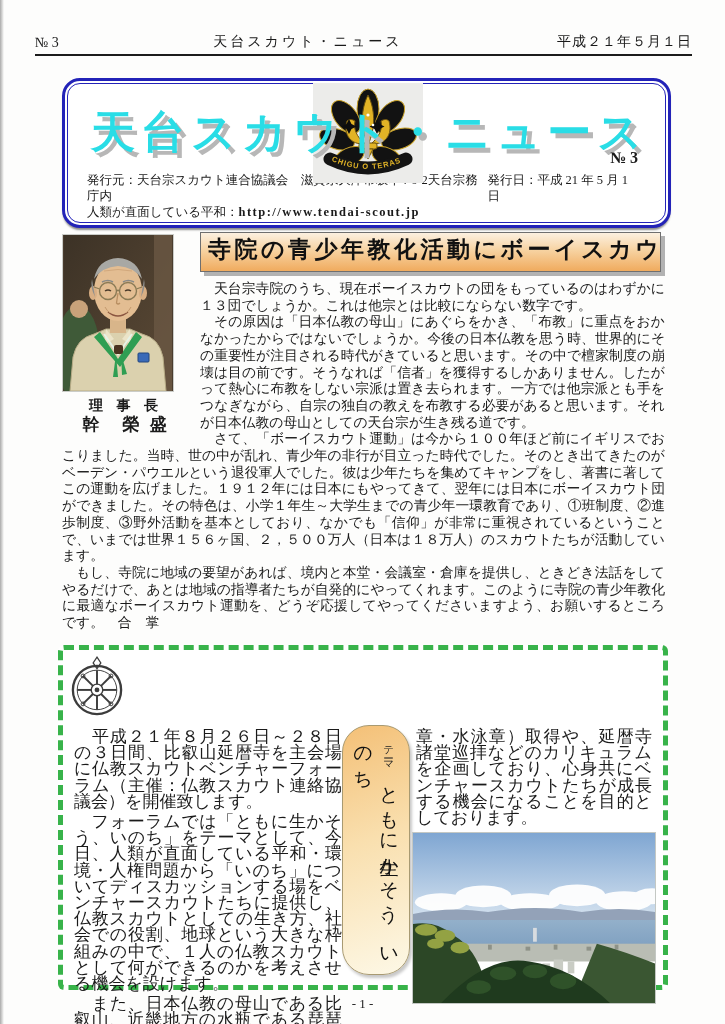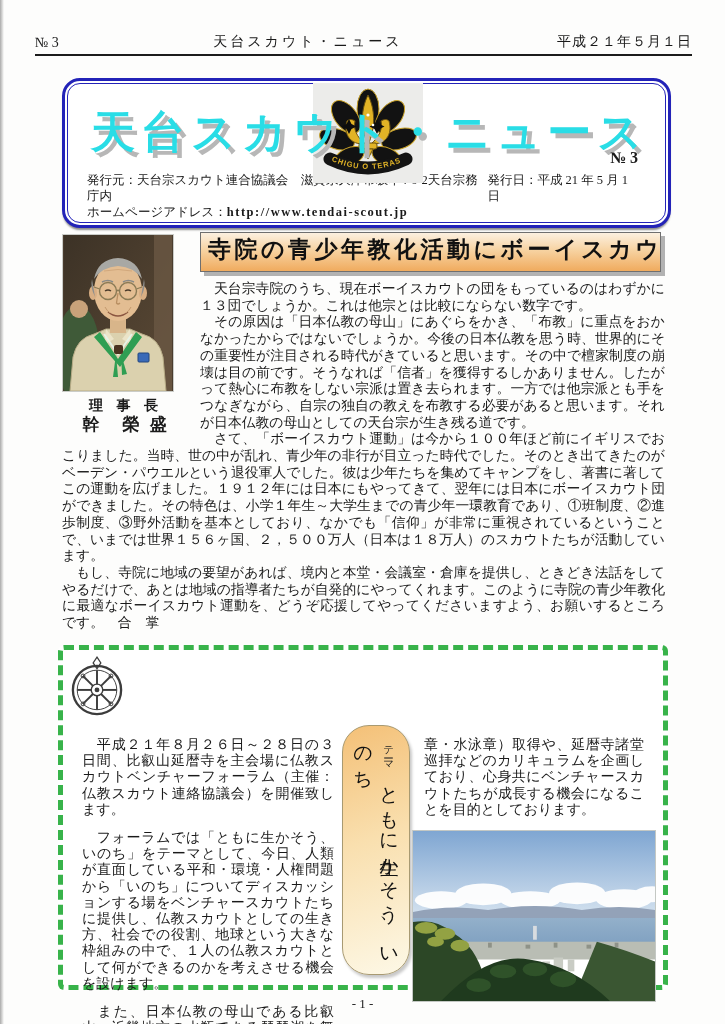--- a/index.html
+++ b/index.html
@@ -59,21 +59,21 @@
   .wheel-wrap svg{display:block;width:100%;height:100%;}
   .forum-titlebox{flex:1;box-sizing:border-box;height:62px;
     background:linear-gradient(145deg,#adc6e4 0%,#dbe7f4 55%,#f7fafd 100%);
     border:1px solid #9a9a9a;box-shadow:3px 3px 0 0 #b2b2b2;padding:5px 8px 4px 10px;}
   .forum-title{font-family:"Liberation Sans","DejaVu Sans",sans-serif;font-weight:bold;
     font-size:20px;letter-spacing:3px;color:#2c3c58;white-space:nowrap;line-height:28px;}
   .forum-subtitle{font-family:"Liberation Sans","DejaVu Sans",sans-serif;font-weight:bold;
     font-size:14.5px;color:#101010;text-align:right;letter-spacing:.5px;line-height:22px;}
   .forum-cols{display:flex;margin-top:5px;}
   .fcol-left{width:276px;flex:none;}
-  .fcol-left p,.fcol-right p{margin:12px;font-size:14px;line-height:16.2px;text-align:justify;}
+  .fcol-left p,.fcol-right p{margin:4px;font-size:17px;line-height:16.2px;text-align:justify;}
   .pill-wrap{width:60px;flex:none;display:flex;justify-content:center;align-items:flex-start;}
   .theme-pill{writing-mode:vertical-rl;height:250px;box-sizing:border-box;
     border:1px solid #a89a72;border-radius:27px;padding:8px 7px;
     background:linear-gradient(160deg,#f4c077 0%,#f9dfae 45%,#fdf8e6 100%);
     box-shadow:2px 3px 3px rgba(0,0,0,.22);}
   .theme-pill .t-label{font-family:"Liberation Sans","DejaVu Sans",sans-serif;
     font-size:10.5px;letter-spacing:2px;margin-top:4px;color:#222;}
   .theme-pill .t-main{font-family:"Liberation Sans","DejaVu Sans",sans-serif;
     font-size:19px;letter-spacing:1.5px;margin-top:2px;color:#111;}
   .fcol-right{flex:1;padding-left:6px;}
@@ -129,21 +129,21 @@
     </svg>
   </div>
   <div class="mast-title">天台スカウト・ニュース</div>
   <div class="mast-no">№ 3</div>
   <div class="mast-pub">
     <div class="row1">
       <span>発行元：天台宗スカウト連合協議会　滋賀県大津市坂本4-6-2天台宗務庁内</span>
       <span>発行日：平成 21 年 5 月 1 日</span>
     </div>
     <div class="row2">
-      <span>ホームページアドレス：</span><span class="url">http://www.tendai-scout.jp</span>
+      <span>人類が直面している平和：</span><span class="url">http://www.tendai-scout.jp</span>
     </div>
   </div>
 </div>
 
 <div class="article1">
   <div class="photo-block">
     <div class="photo-frame">
       <svg viewBox="0 0 108 156">
         <defs>
           <linearGradient id="pbg" x1="0" y1="0" x2="1" y2="1">

